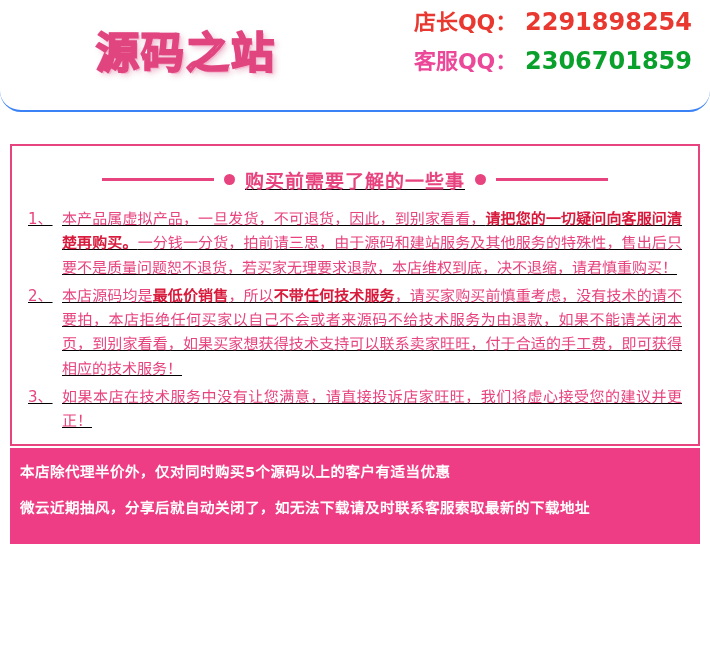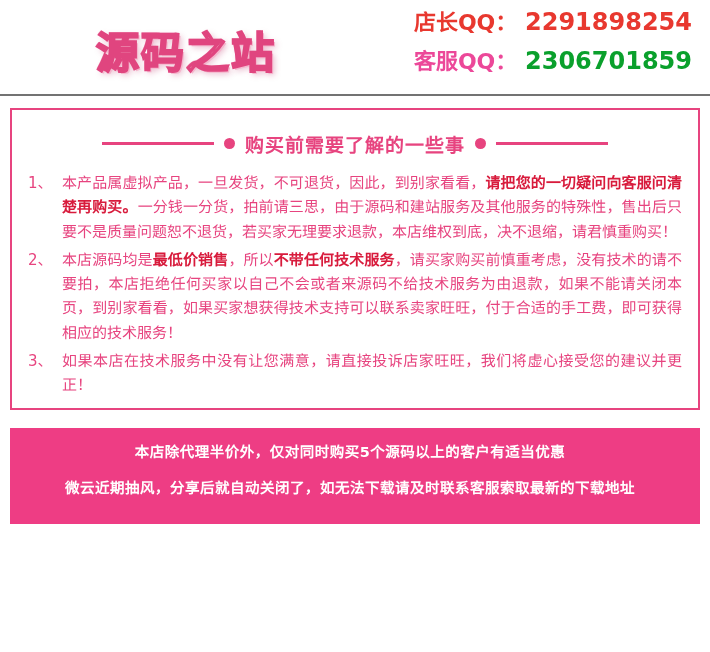--- a/index.html
+++ b/index.html
@@ -16,23 +16,24 @@
   .page {
     position: relative;
     width: 710px;
     height: 652px;
     background: #ffffff;
   }
 
   
   .header {
     position: relative;
-    height: 96px;
-    border-bottom: 2px solid #737373;
+    height: 112px;
+    border-bottom: 2px solid #3b82f6;
     box-sizing: border-box;
+    border-radius: 21px;
   }
   .brand {
     position: absolute;
     left: 96px;
     top: 18px;
     font-family: "DejaVu Sans", sans-serif;
     font-size: 43px;
     font-weight: bold;
     letter-spacing: 2px;
     color: #ffffff;
@@ -67,26 +68,27 @@
     color: #e8382f;
     font-size: 24px;
   }
   .qq-num-green {
     color: #0aa02c;
     font-size: 24px;
   }
 
   
   .notice-wrap {
-    margin: 12px 10px 0 10px;
+    margin: 32px 10px 0 10px;
     border: 2px solid #e7447f;
     padding: 14px 16px 16px 16px;
     position: relative;
     box-sizing: border-box;
     height: 302px;
+    text-decoration: underline;
   }
   .notice-title-row {
     display: flex;
     align-items: center;
     justify-content: center;
     gap: 10px;
     margin: 6px 0 14px 0;
   }
   .title-rule {
     height: 3px;
@@ -132,24 +134,24 @@
     flex: 1 1 auto;
     text-align: justify;
   }
   .hl {
     color: #d81b3c;
     font-weight: bold;
   }
 
   
   .banner {
-    margin: 18px 10px 0 10px;
+    margin: 2px 10px 0 10px;
     background: #ee3d84;
     padding: 14px 20px 12px 10px;
-    text-align: center;
+    text-align: left;
     box-sizing: border-box;
   }
   .banner-line {
     font-family: "DejaVu Sans", sans-serif;
     color: #ffffff;
     font-size: 14.5px;
     font-weight: bold;
     line-height: 1.5;
     white-space: nowrap;
     letter-spacing: .5px;

